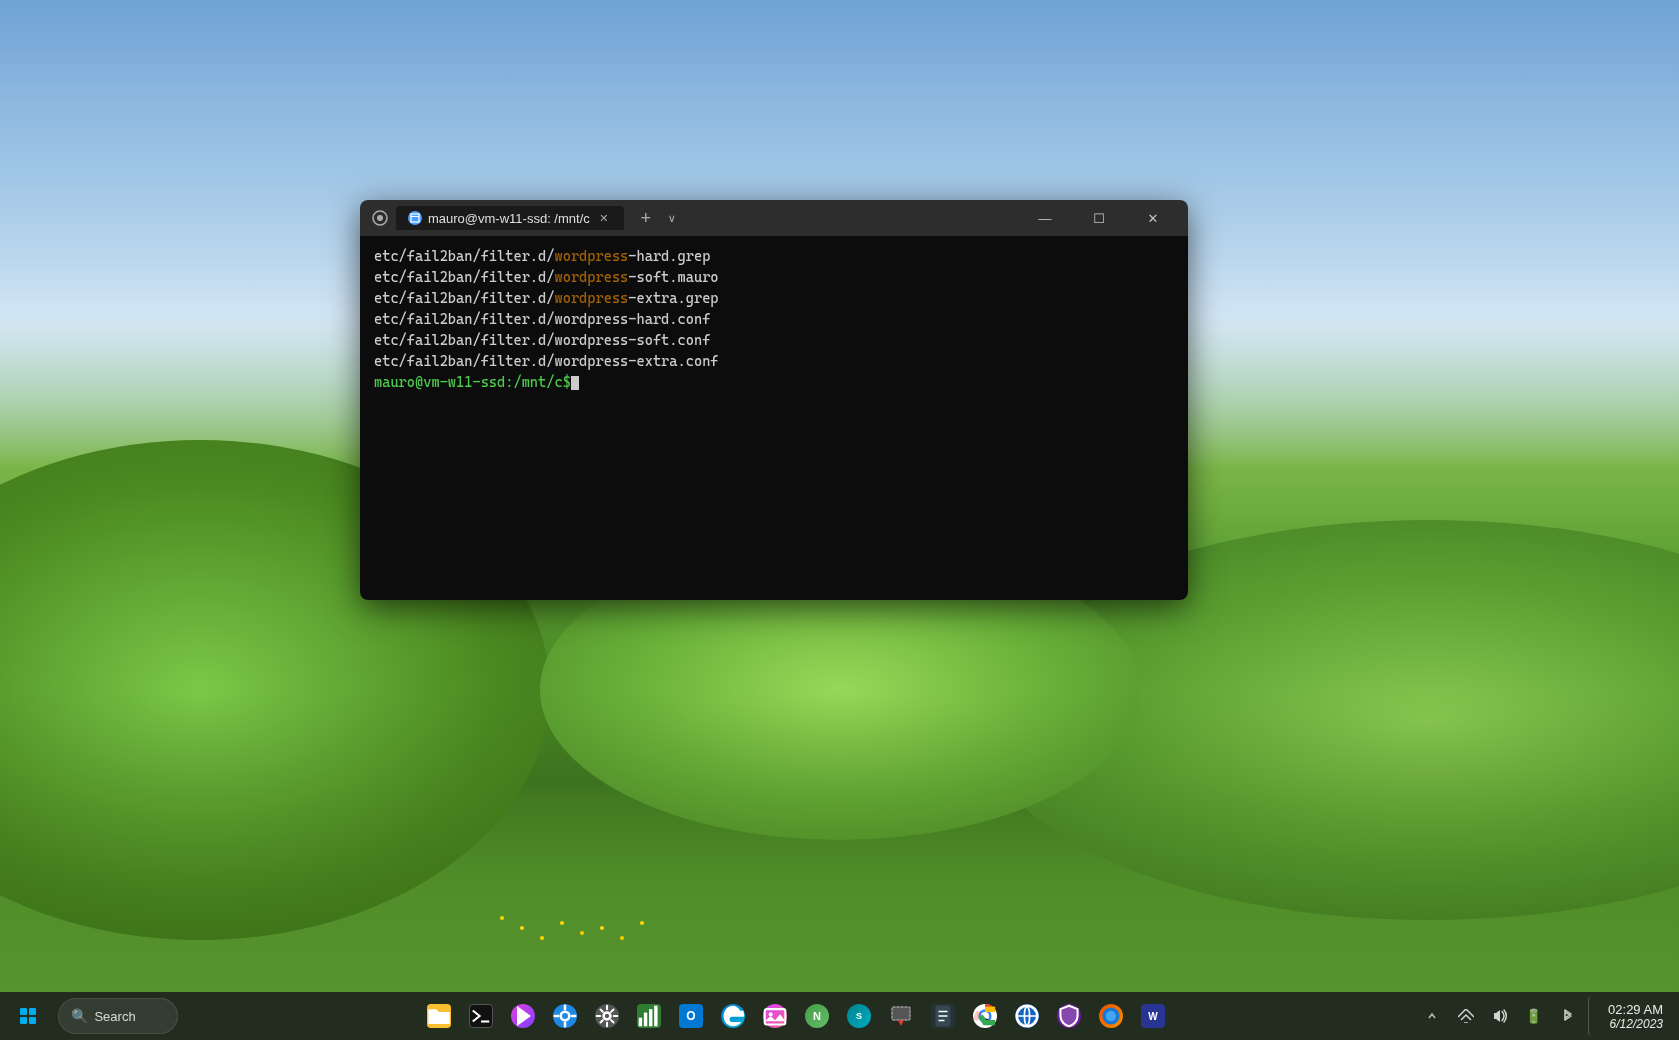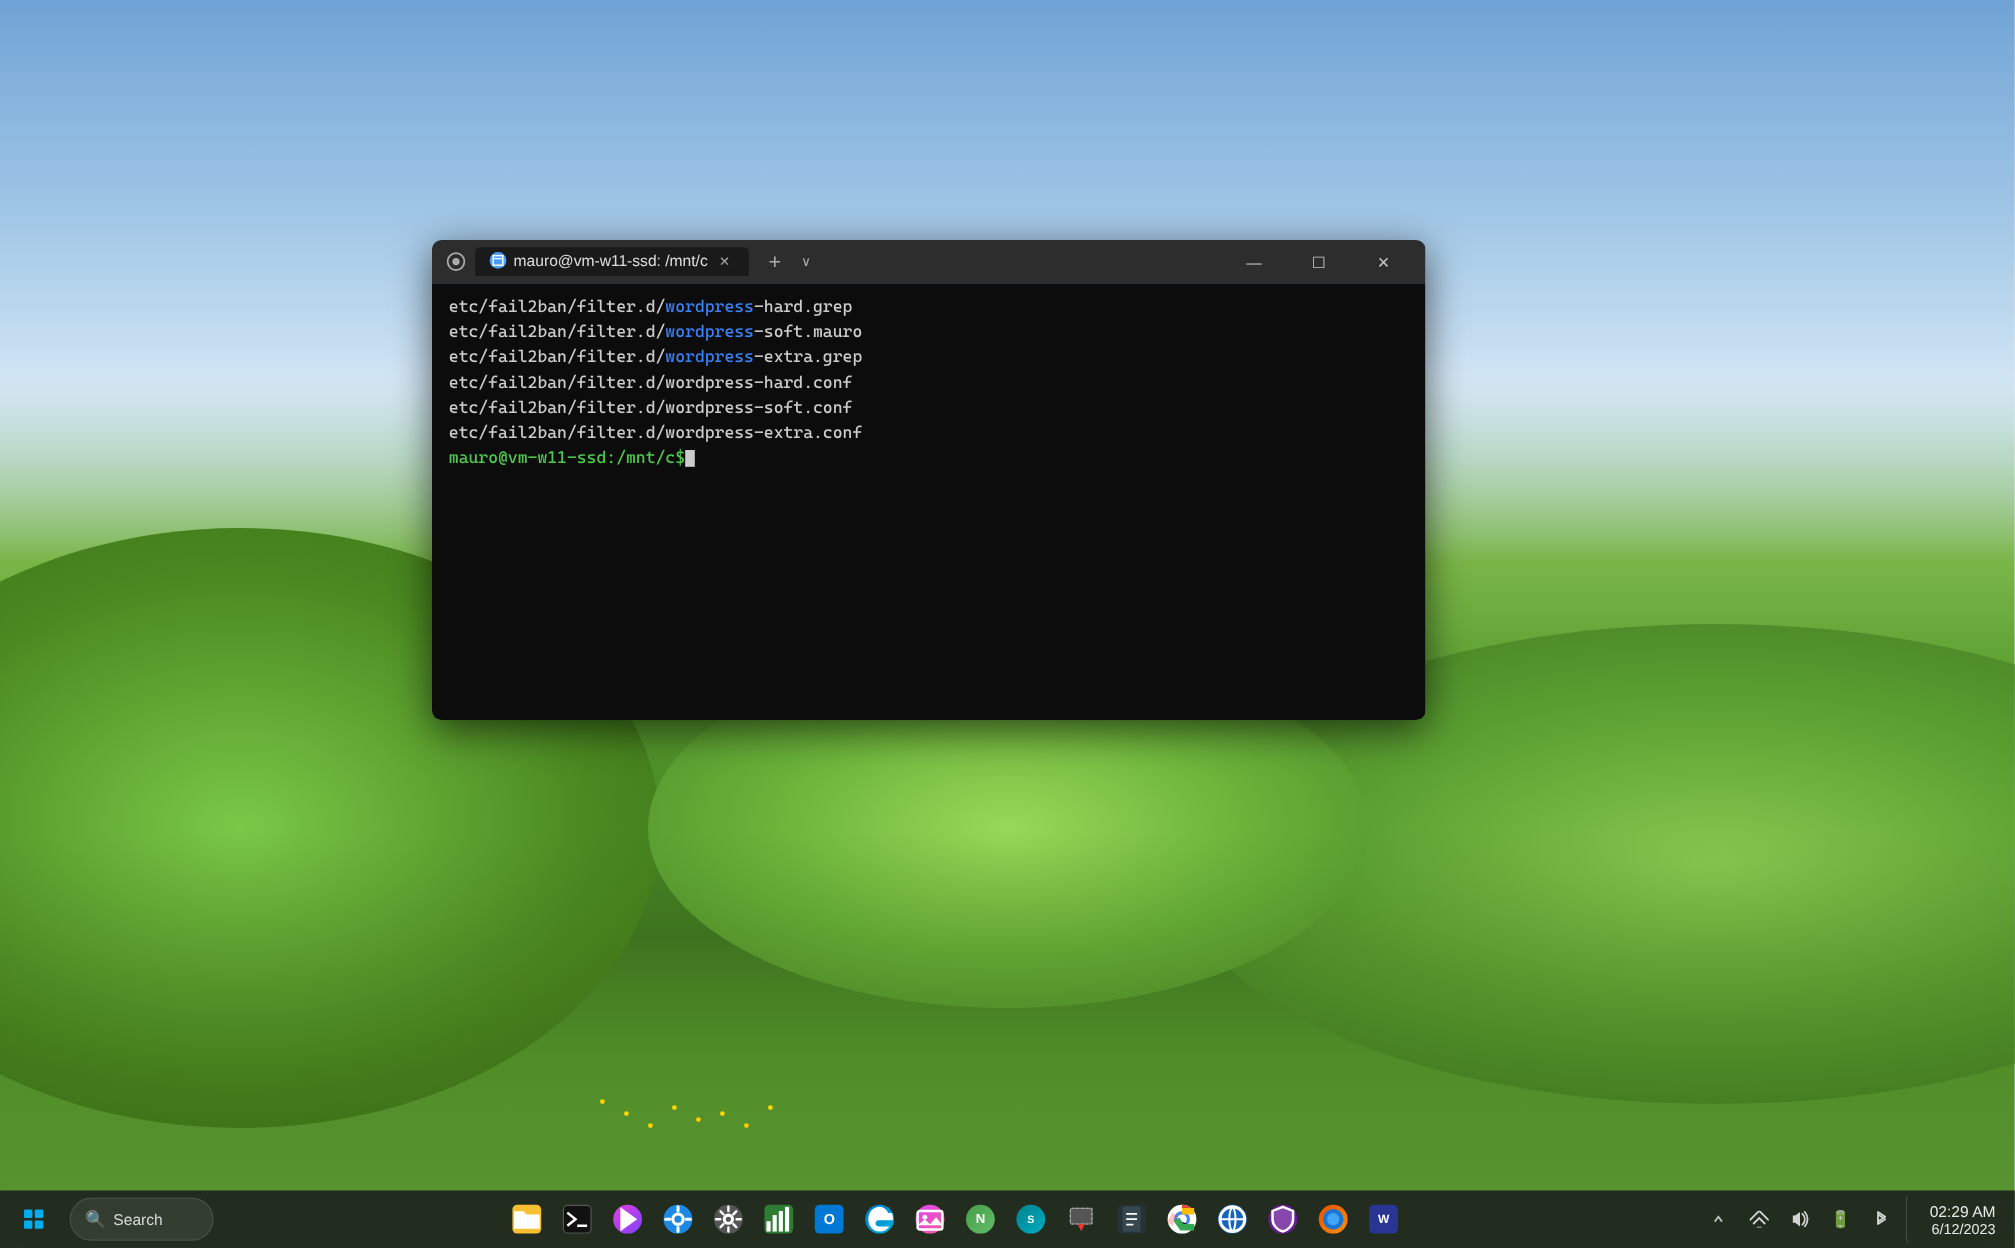--- a/index.html
+++ b/index.html
@@ -204,21 +204,21 @@
       flex-direction: column;
       align-items: flex-end;
       justify-content: center;
       padding: 0 8px;
       height: 40px;
       cursor: pointer;
       border-radius: 4px;
       color: rgba(255,255,255,0.9);
     }
     .clock-time { font-size: 13px; font-weight: 400; }
-    .clock-date { font-size: 12px; }
+    .clock-date { font-size: 12px; font-style: italic; }
 
     
     #terminal-window {
       position: absolute;
       top: 200px;
       left: 360px;
       width: 828px;
       border-radius: 8px;
       overflow: hidden;
       box-shadow: 0 8px 32px rgba(0,0,0,0.6);
@@ -229,20 +229,21 @@
       height: 36px;
       background: #2d2d2d;
       display: flex;
       align-items: center;
       padding: 0 12px;
       gap: 8px;
     }
 
     .terminal-tab {
       display: flex;
+      align-items: center;
       gap: 6px;
       background: #1a1a1a;
       padding: 4px 12px;
       border-radius: 4px 4px 0 0;
       color: rgba(255,255,255,0.85);
       font-size: 13px;
       cursor: pointer;
     }
 
     .tab-icon {
@@ -292,21 +293,21 @@
       padding: 10px 14px;
       font-family: 'Cascadia Code', 'Consolas', 'Courier New', monospace;
       font-size: 14px;
       line-height: 1.5;
       height: 364px;
       color: #cccccc;
     }
 
     .prompt { color: #4ec94e; }
     .cmd-text { color: #cccccc; }
-    .highlighted { color: #3b82f6; }
+    .highlighted { color: #a16207; }
     .output-line { color: #cccccc; }
     .cursor {
       display: inline-block;
       width: 8px;
       height: 14px;
       background: #cccccc;
       vertical-align: middle;
       animation: blink 1s step-end infinite;
     }
     @keyframes blink {

